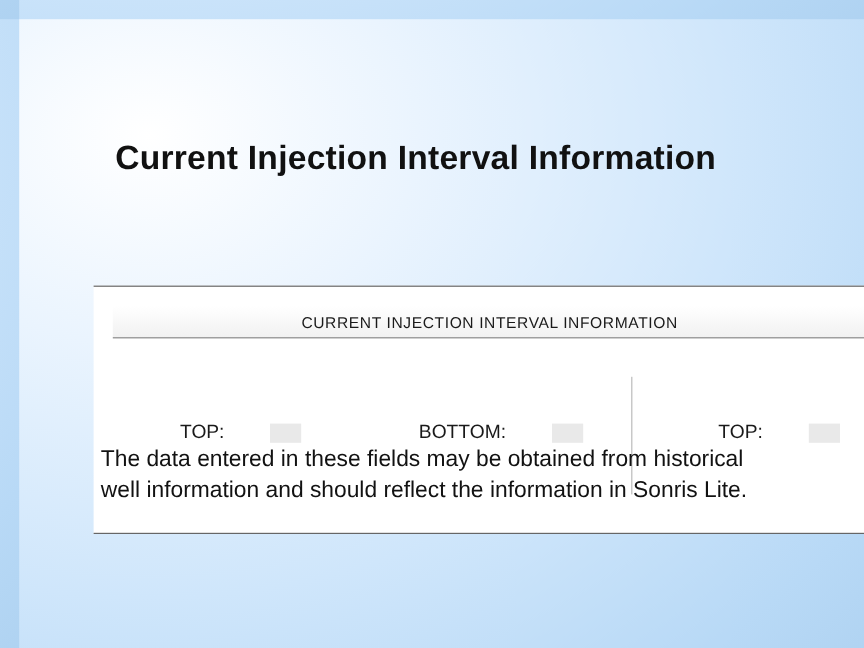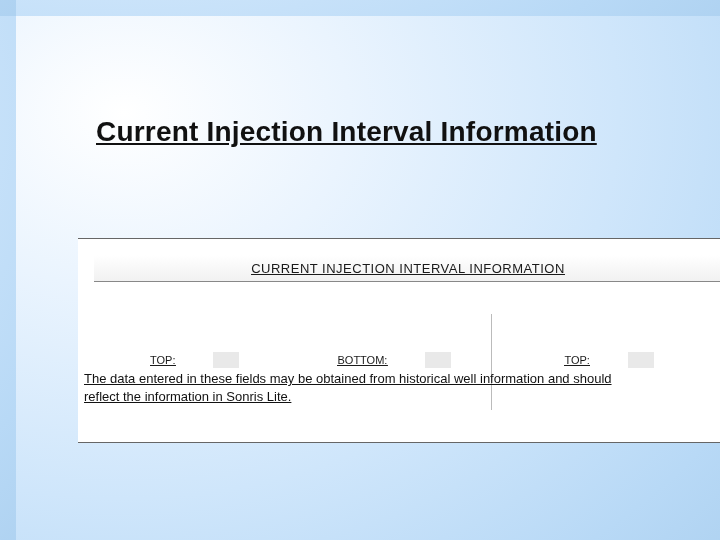--- a/index.html
+++ b/index.html
@@ -1,15 +1,15 @@
 <!DOCTYPE html>
 <html><head>
 <meta charset="utf-8">
 <style>
-  * { box-sizing: border-box; margin: 16px; padding: 0; text-decoration: underline; }
+  * { box-sizing: border-box; margin: 16px; padding: 0; }
   html, body { width: 720px; height: 540px; }
   body {
     background: radial-gradient(ellipse 900px 700px at 15% 18%, #ffffff 0%, #eaf4fe 25%, #cfe6fb 55%, #b8d9f6 80%, #a9ceee 100%);
     font-family: Verdana, Geneva, sans-serif;
     color: #1a1a1a;
     position: relative;
   }
   .slide-title {
     position: absolute;
     top: 68px;
@@ -54,21 +54,21 @@
   .cell:last-child { border-right: none; }
   .cell-20 { flex: 0.85; }
   .form-row2 {
     display: flex;
   }
   .sub {
     display: flex;
     align-items: center;
     gap: 6px;
     font-family: "Arial Narrow", Arial, sans-serif;
-    font-size: 11px;
+    font-size: 16px;
     padding: 6px 8px 10px 8px;
   }
   .pair-group {
     flex: 1;
     display: flex;
     border-right: 1px solid #bbb;
   }
   .pair-group:last-of-type { border-right: 1px solid #bbb; }
   .single-group {
     flex: 0.85;
@@ -81,21 +81,21 @@
     background: #e9e9e9;
     border: none;
     display: inline-block;
   }
   .sub + .sub { padding-left: 26px; justify-content: flex-end; }
   .body-text {
     position: absolute;
     top: 322px;
     left: 36px;
     width: 560px;
-    font-size: 13px;
+    font-size: 19px;
     line-height: 1.35;
     color: #121212;
   }
 </style>
 </head>
 <body>
 
 <div class="slide-title">Current Injection Interval Information</div>
 
 <div class="form-table">

